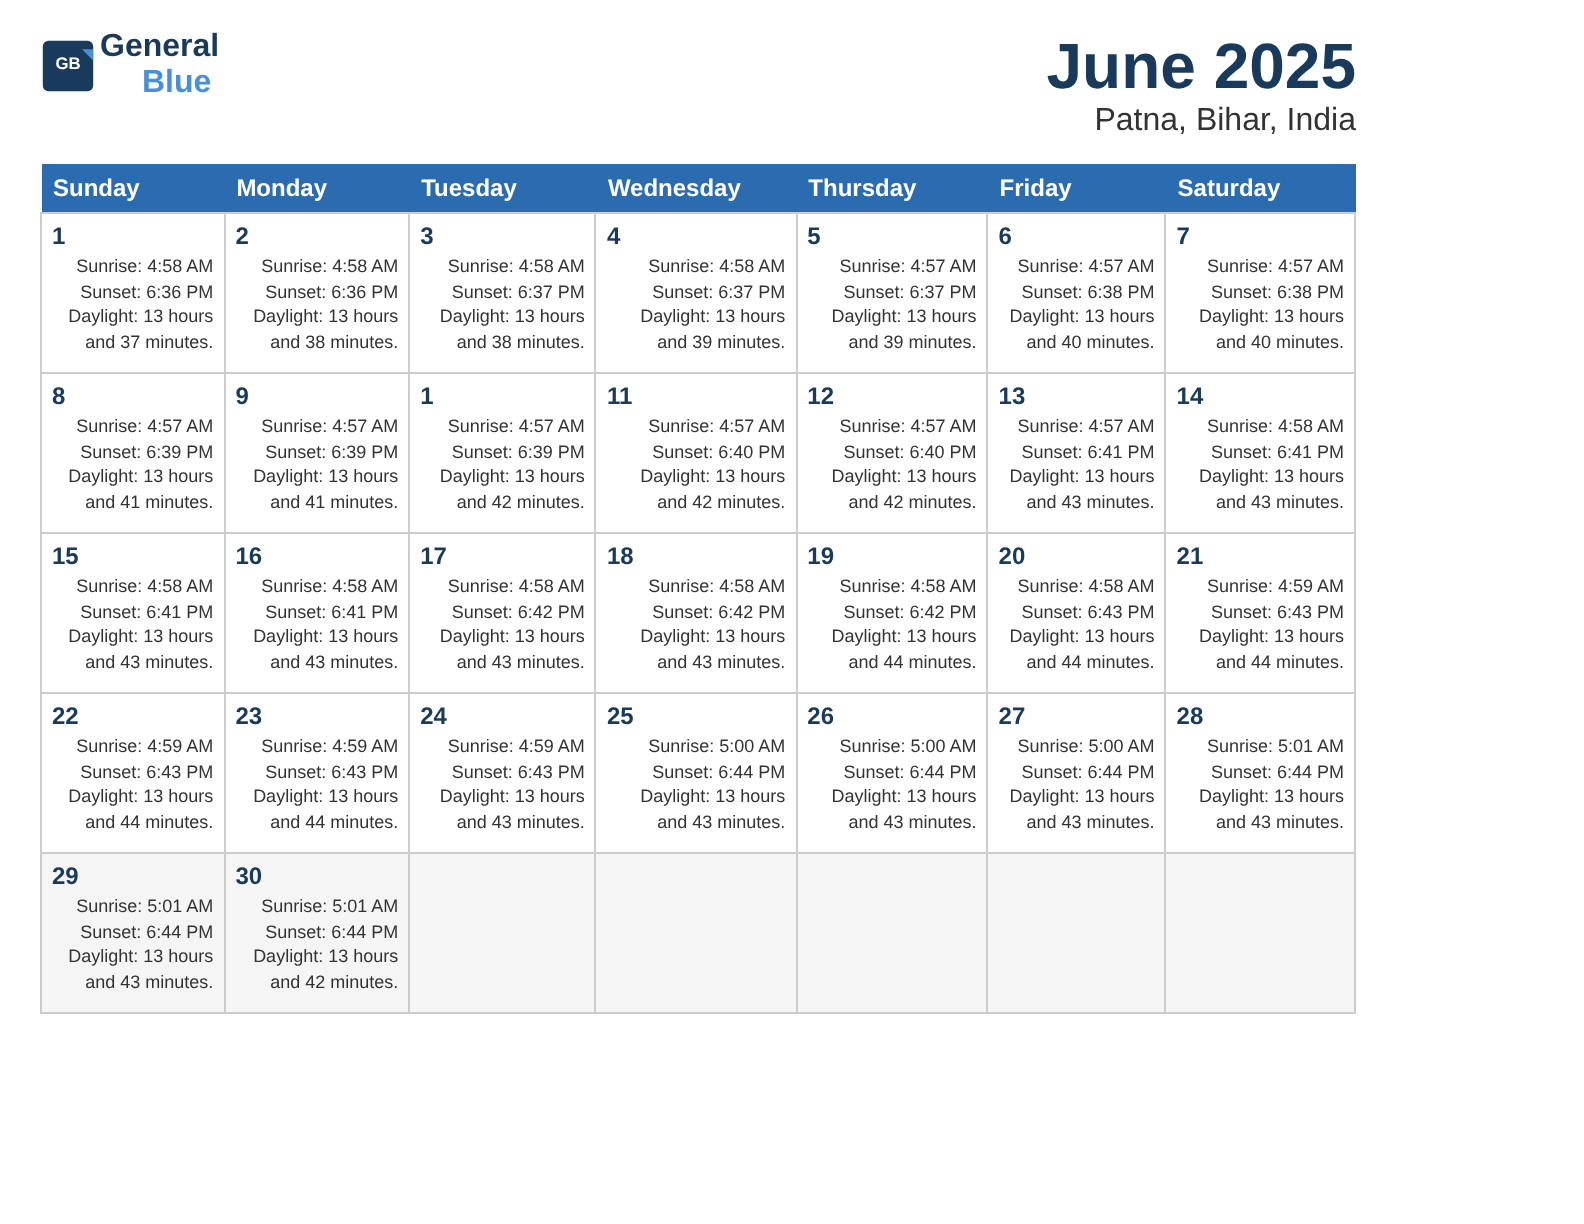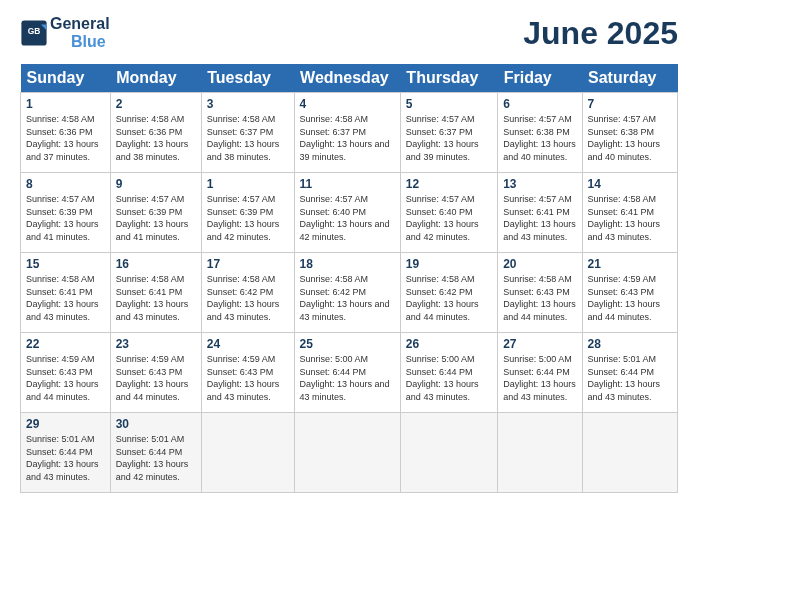--- a/index.html
+++ b/index.html
@@ -46,21 +46,21 @@
     table {
       width: 100%;
       border-collapse: collapse;
       font-size: 10px;
     }
     thead tr th {
       background: #2b6cb0;
       color: #fff;
       text-align: left;
       padding: 5px 6px;
-      font-size: 16px;
+      font-size: 12px;
       font-weight: bold;
       margin-left: 38px;
     }
     tbody tr td {
       border: 1px solid #ccc;
       vertical-align: top;
       padding: 4px 5px;
       width: 113px;
       height: 80px;
       background: #fff;
@@ -75,40 +75,42 @@
       font-size: 12px;
       font-weight: bold;
       color: #1a3a5c;
       display: block;
       margin-bottom: 2px;
     }
     .day-info {
       font-size: 9px;
       color: #333;
       line-height: 1.4;
+      text-align: right;
     }
   </style>
 </head>
 <body>
 
 <div class="page">
   <div class="header">
     <div class="logo">
       <svg class="logo-icon" viewBox="0 0 40 40">
         <rect x="2" y="2" width="36" height="36" rx="4" fill="#1a3a5c"></rect>
         <text x="20" y="22" text-anchor="middle" fill="white" font-size="12" font-weight="bold" font-family="Arial">GB</text>
         <polygon points="30,8 38,8 38,16" fill="#4a90d9"></polygon>
       </svg>
       <div>
         <div style="font-size:16px;font-weight:bold;color:#1a3a5c;line-height:1.1;">General</div>
         <div style="font-size:16px;font-weight:bold;color:#4a90d9;line-height:1.1;margin-left:21px;">Blue</div>
       </div>
     </div>
     <div class="title-block">
       <div class="calendar-title">June 2025</div>
+      <div class="calendar-subtitle">Patna, Bihar, India</div>
     </div>
   </div>
 
   <table>
     <thead>
       <tr>
         <th>Sunday</th>
         <th>Monday</th>
         <th>Tuesday</th>
         <th>Wednesday</th>

